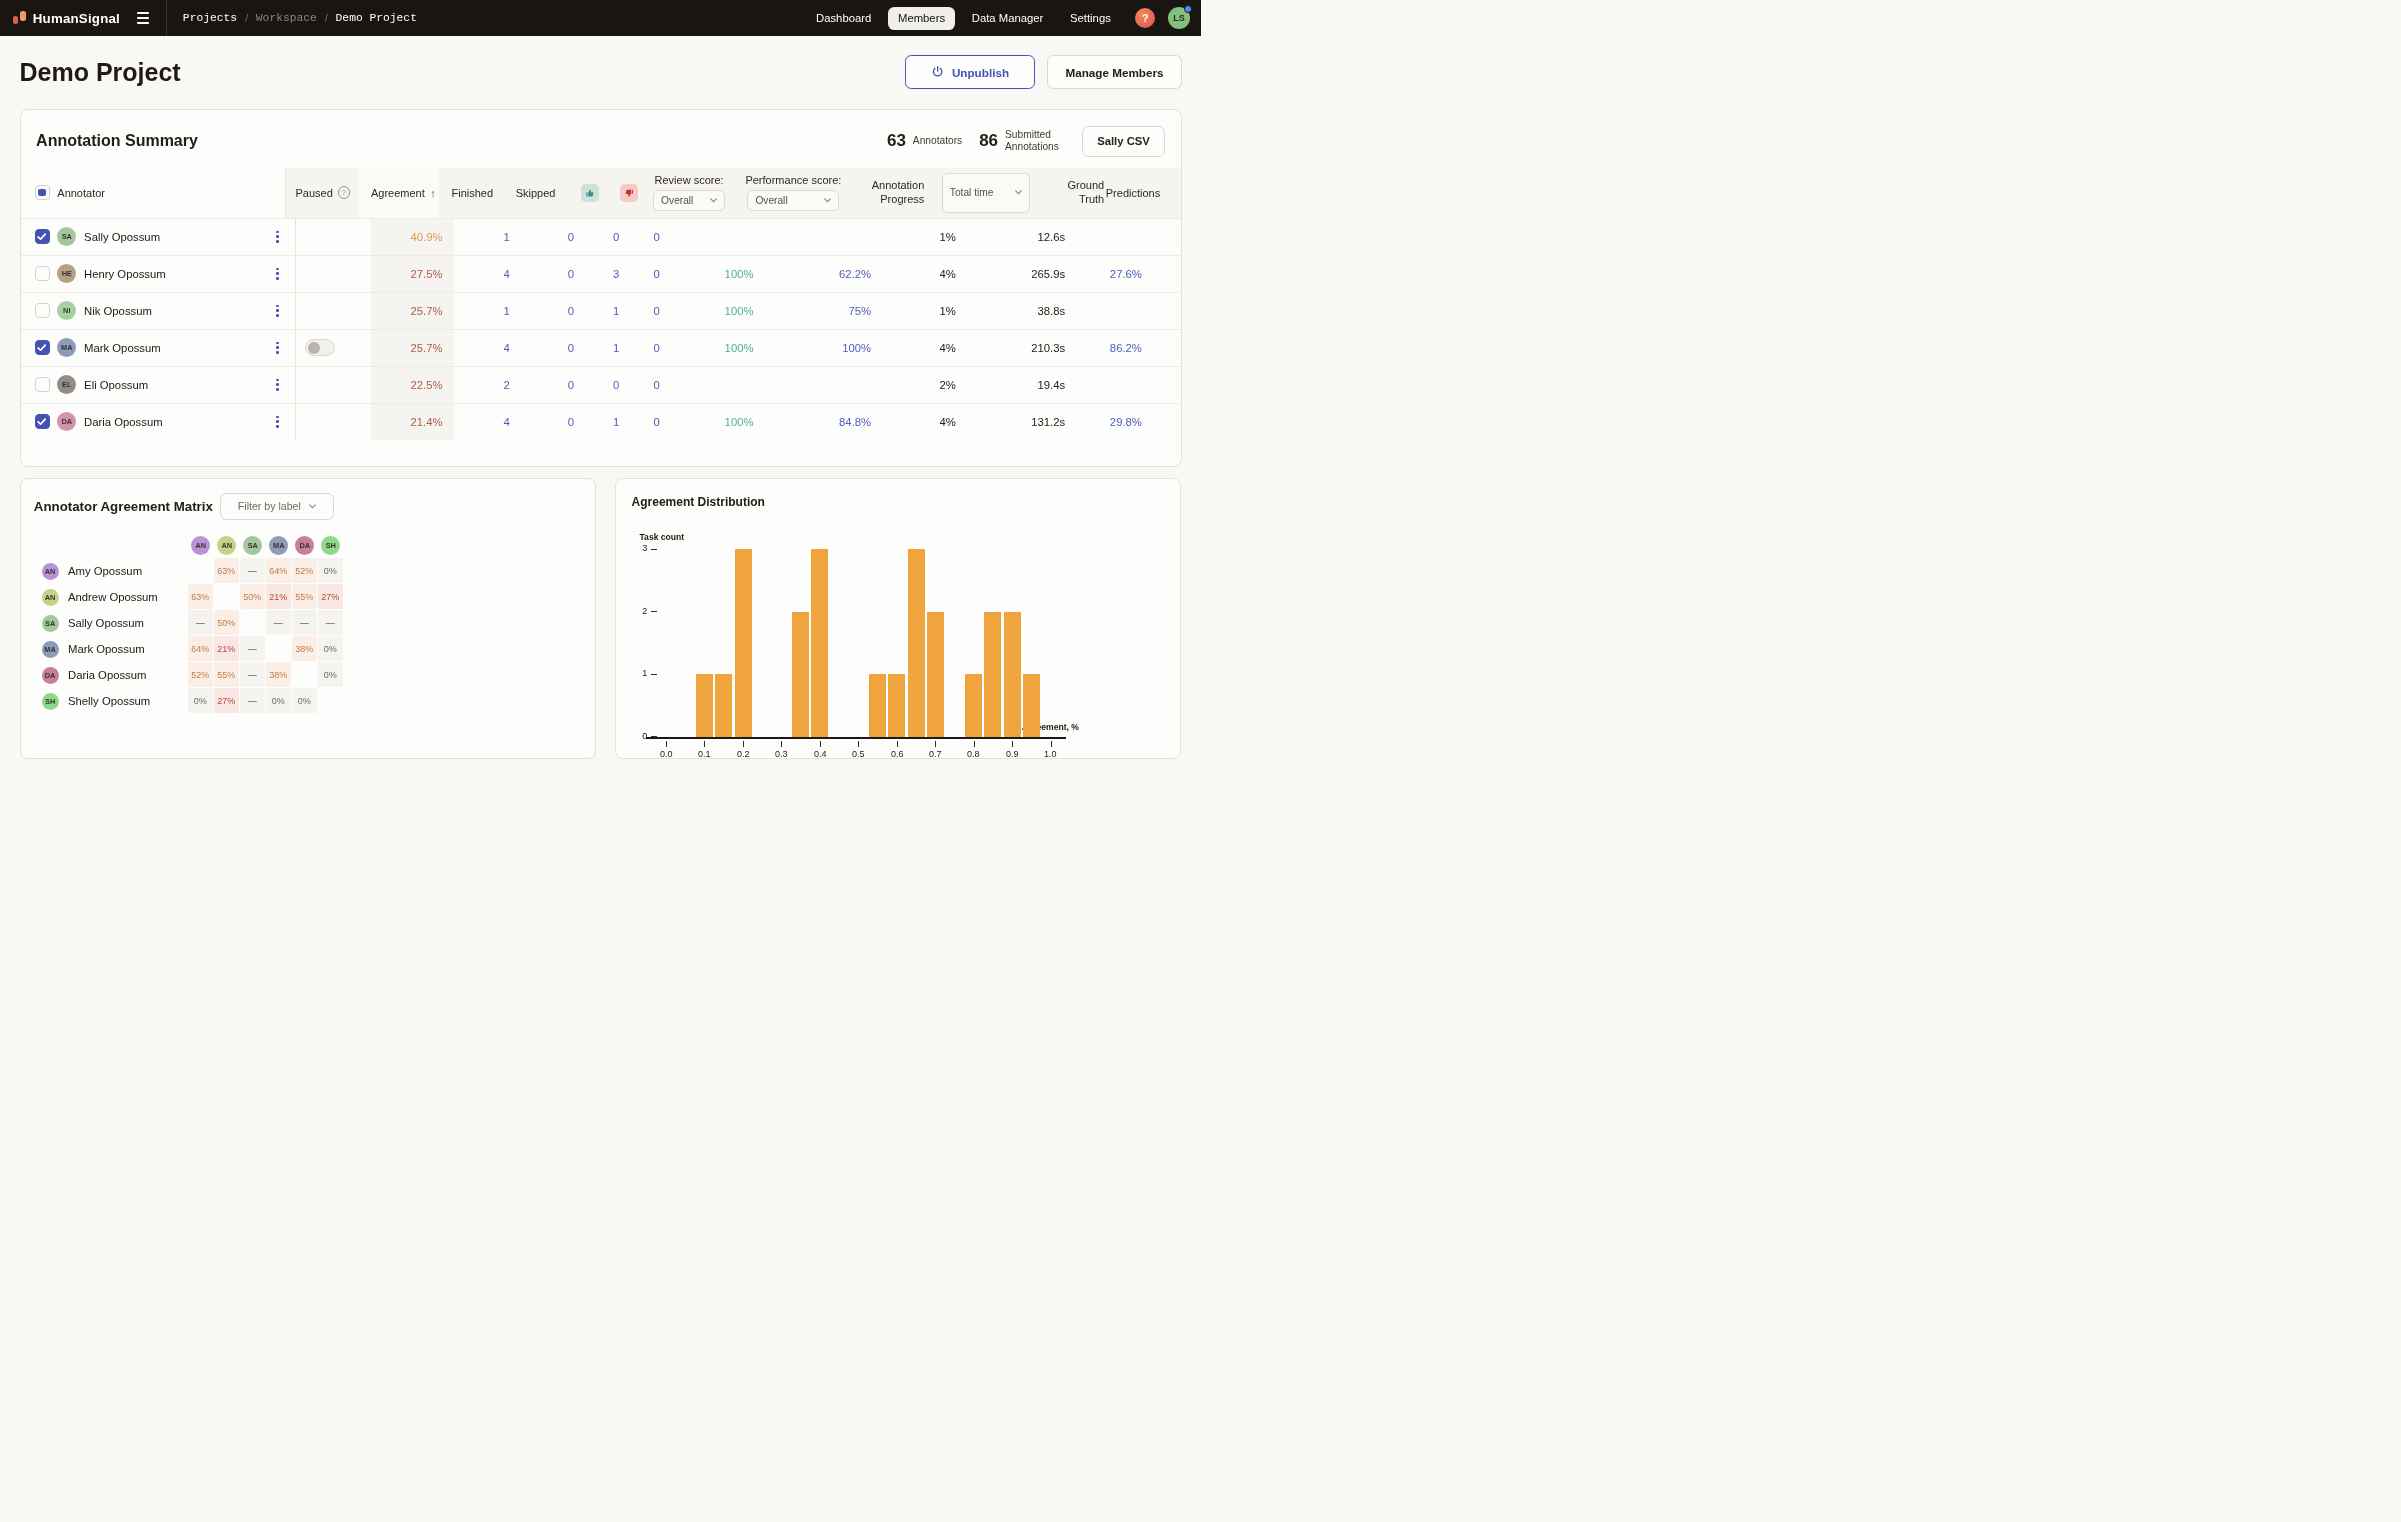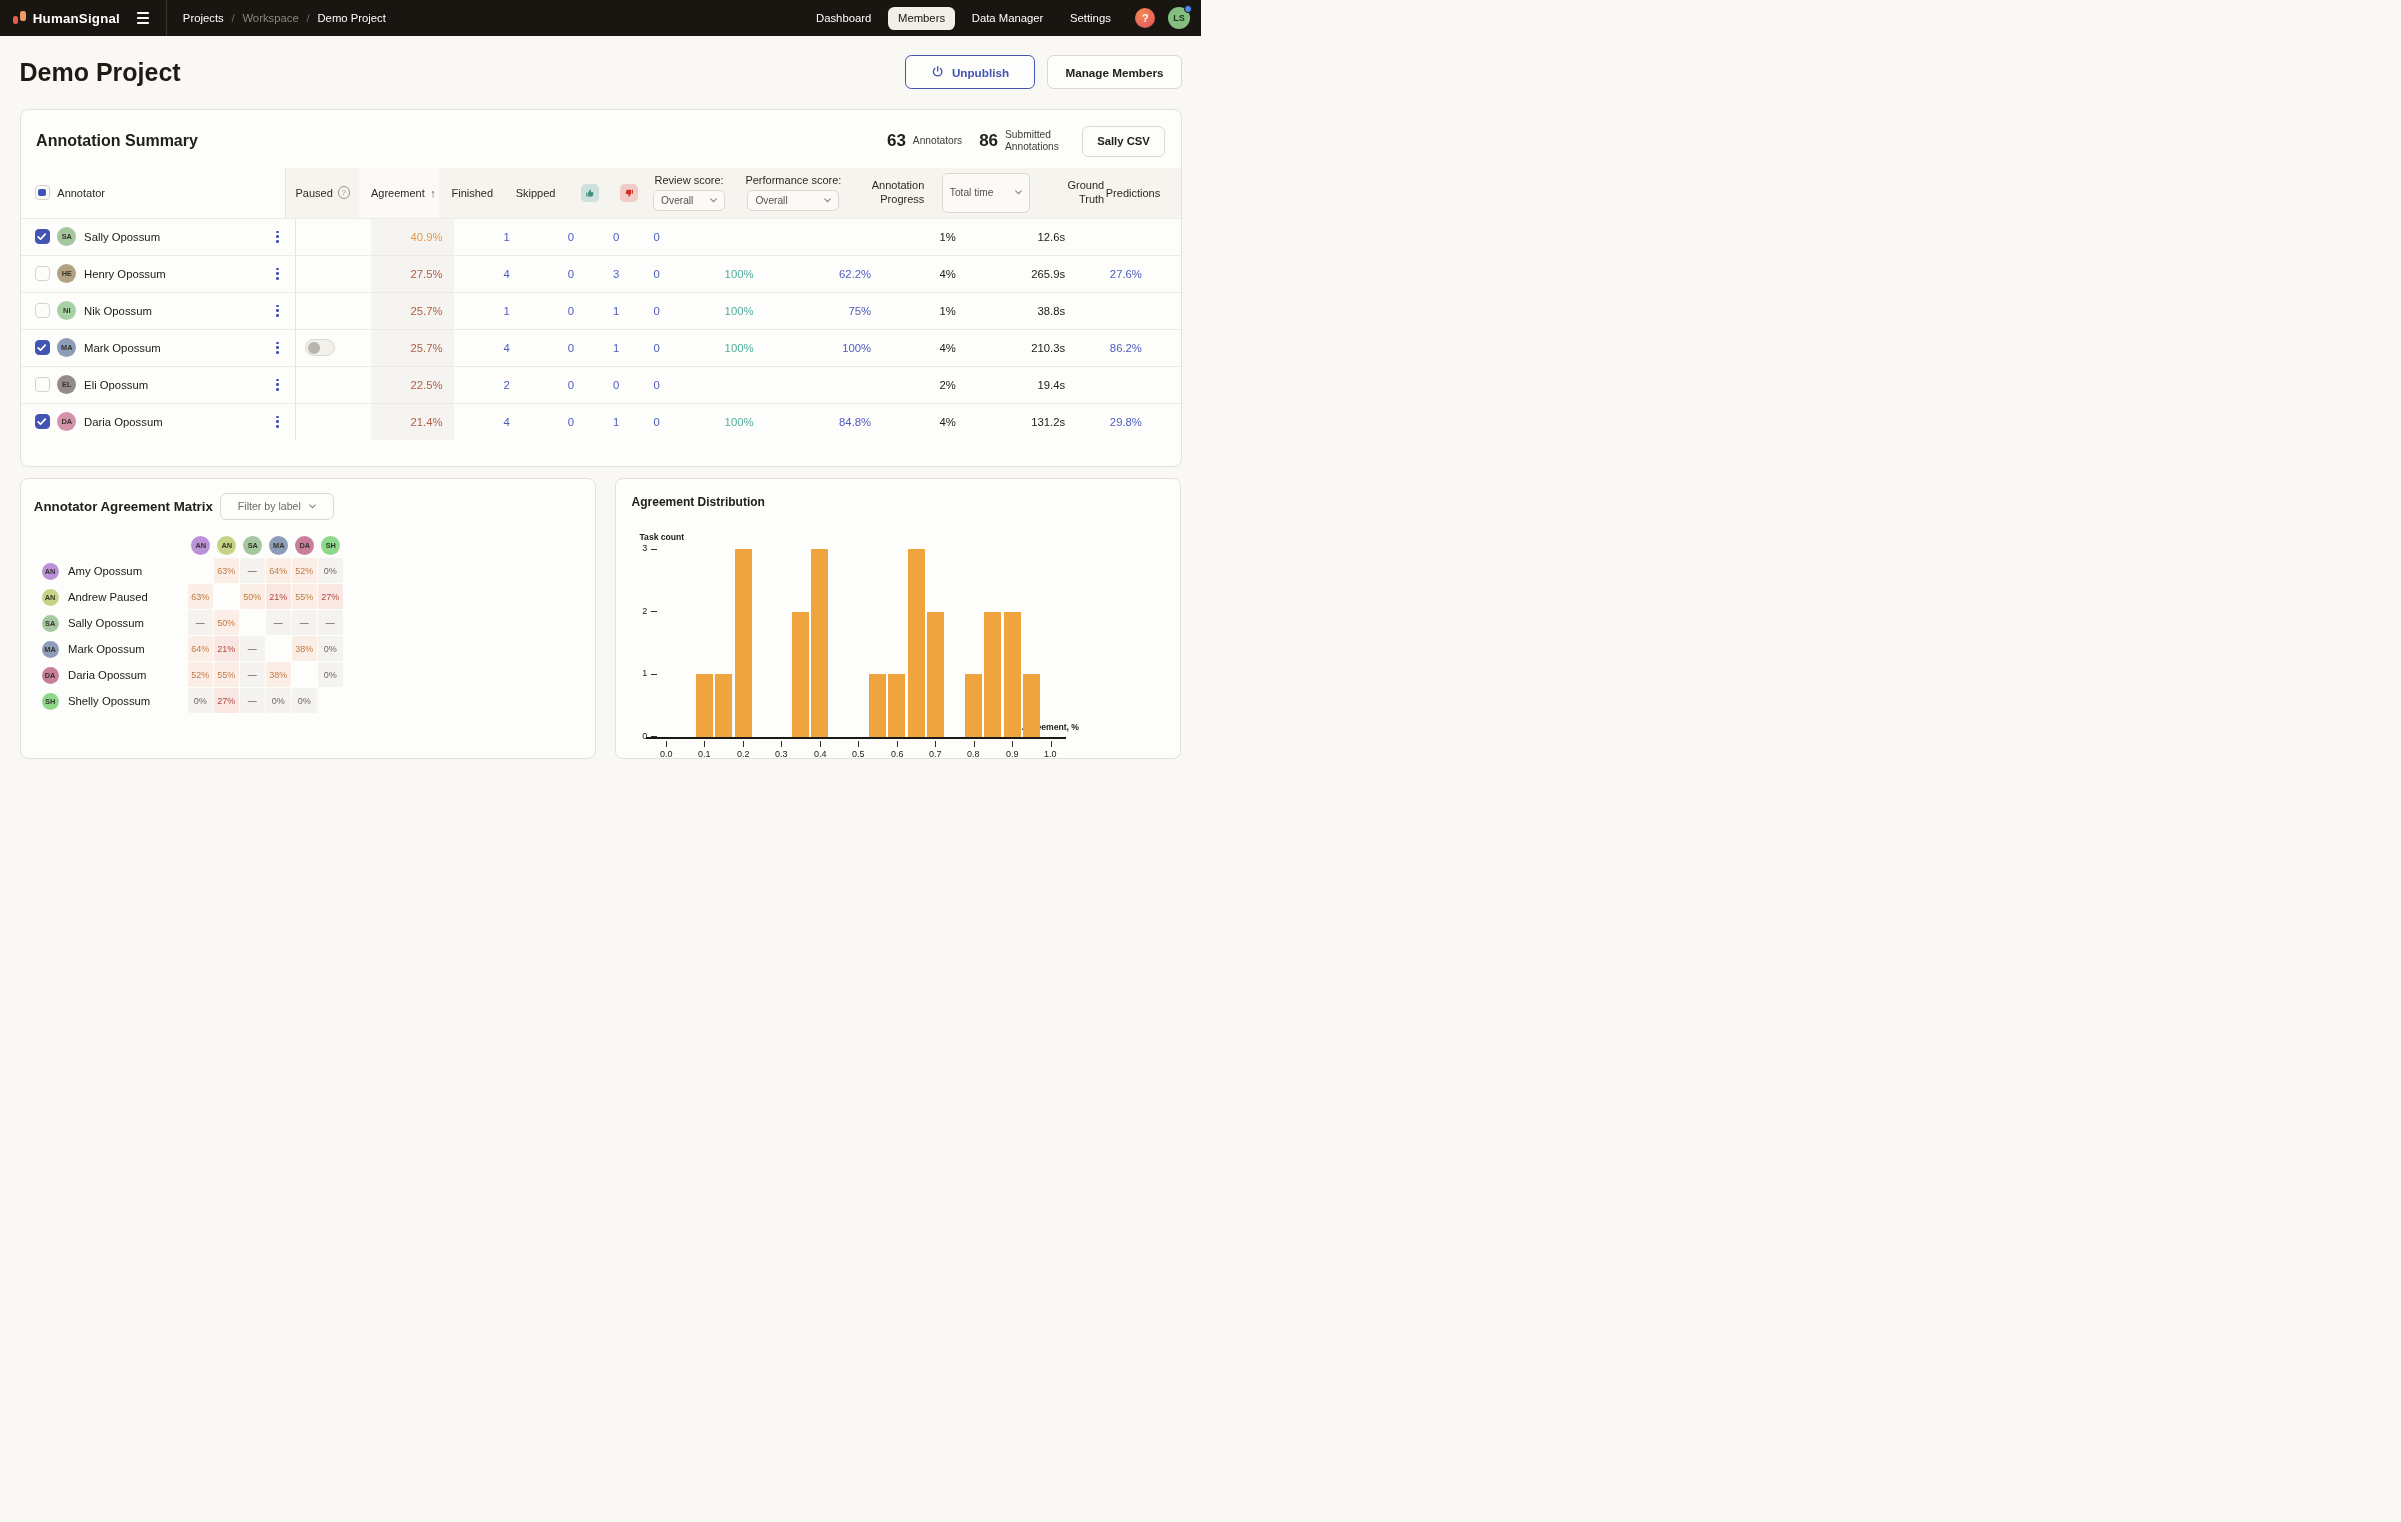--- a/index.html
+++ b/index.html
@@ -11,21 +11,21 @@
   .brand { display:flex; align-items:center; gap:6.3px; }
   .logo-mark { position:relative; width:14px; height:14px; }
   .logo-mark i { position:absolute; border-radius:2.3px; }
   .logo-mark .b1 { left:0; bottom:0.8px; width:5.5px; height:8.6px; background:#df614c; }
   .logo-mark .b2 { right:0.8px; top:0; width:5.5px; height:10.2px; background:#f29a63; }
   .brand-name { font-size:13.3px; font-weight:bold; letter-spacing:0.2px; }
   .hamburger { margin-left:17px; display:flex; flex-direction:column; gap:2.7px; cursor:pointer; }
   .hamburger i { width:12.5px; height:2px; background:#fff; border-radius:0.8px; }
   .nav-divider { width:0.8px; height:36px; background:#39352e; margin:0 15.6px 0 17px; }
   .crumbs { display:flex; align-items:center; gap:7.8px; font-size:11.3px; }
-  .crumb { cursor:pointer; }
+  .crumb { cursor:pointer;font-family:Liberation Mono, monospace; }
   .crumb.muted { color:#8b8680; }
   .crumb-sep { color:#6f6a62; }
   .nav-right { margin-left:auto; display:flex; align-items:center; gap:6.3px; }
   .nav-link { font-size:11.3px; padding:5.5px 10.2px; border-radius:6.3px; cursor:pointer; white-space:nowrap; }
   .nav-link.active { background:#f1efe9; color:#17140f; }
   .help-btn { width:20.3px; height:20.3px; border-radius:50%; background:radial-gradient(circle at 35% 30%, #f08a4e, #e9605f 70%, #d9567c); display:flex; align-items:center; justify-content:center; font-weight:bold; font-size:11px; color:#fff; margin-left:7.8px; cursor:pointer; }
   .user-avatar { position:relative; width:22px; height:22px; border-radius:50%; background:#84bf80; color:#20351c; font-size:9px; font-weight:bold; display:flex; align-items:center; justify-content:center; margin-left:6.3px; cursor:pointer; }
   .presence-dot { position:absolute; top:-1.6px; right:-1.6px; width:7.8px; height:7.8px; border-radius:50%; background:#4b8bf5; border:1.6px solid #191611; }
 
   
@@ -580,21 +580,21 @@
         <span>Amy Opossum</span>
       </div>
       <div class="m-cell self"></div>
       <div class="m-cell peach">63%</div>
       <div class="m-cell dash">—</div>
       <div class="m-cell peach">64%</div>
       <div class="m-cell peach">52%</div>
       <div class="m-cell gray">0%</div>
       <div class="m-name">
         <span class="avatar" style="width: 17px; height: 17px; background: rgb(198, 211, 135);">AN</span>
-        <span>Andrew Paused</span>
+        <span>Andrew Opossum</span>
       </div>
       <div class="m-cell peach">63%</div>
       <div class="m-cell self"></div>
       <div class="m-cell peach">50%</div>
       <div class="m-cell pink">21%</div>
       <div class="m-cell peach">55%</div>
       <div class="m-cell pink">27%</div>
       <div class="m-name">
         <span class="avatar" style="width: 17px; height: 17px; background: rgb(165, 199, 160);">SA</span>
         <span>Sally Opossum</span>

